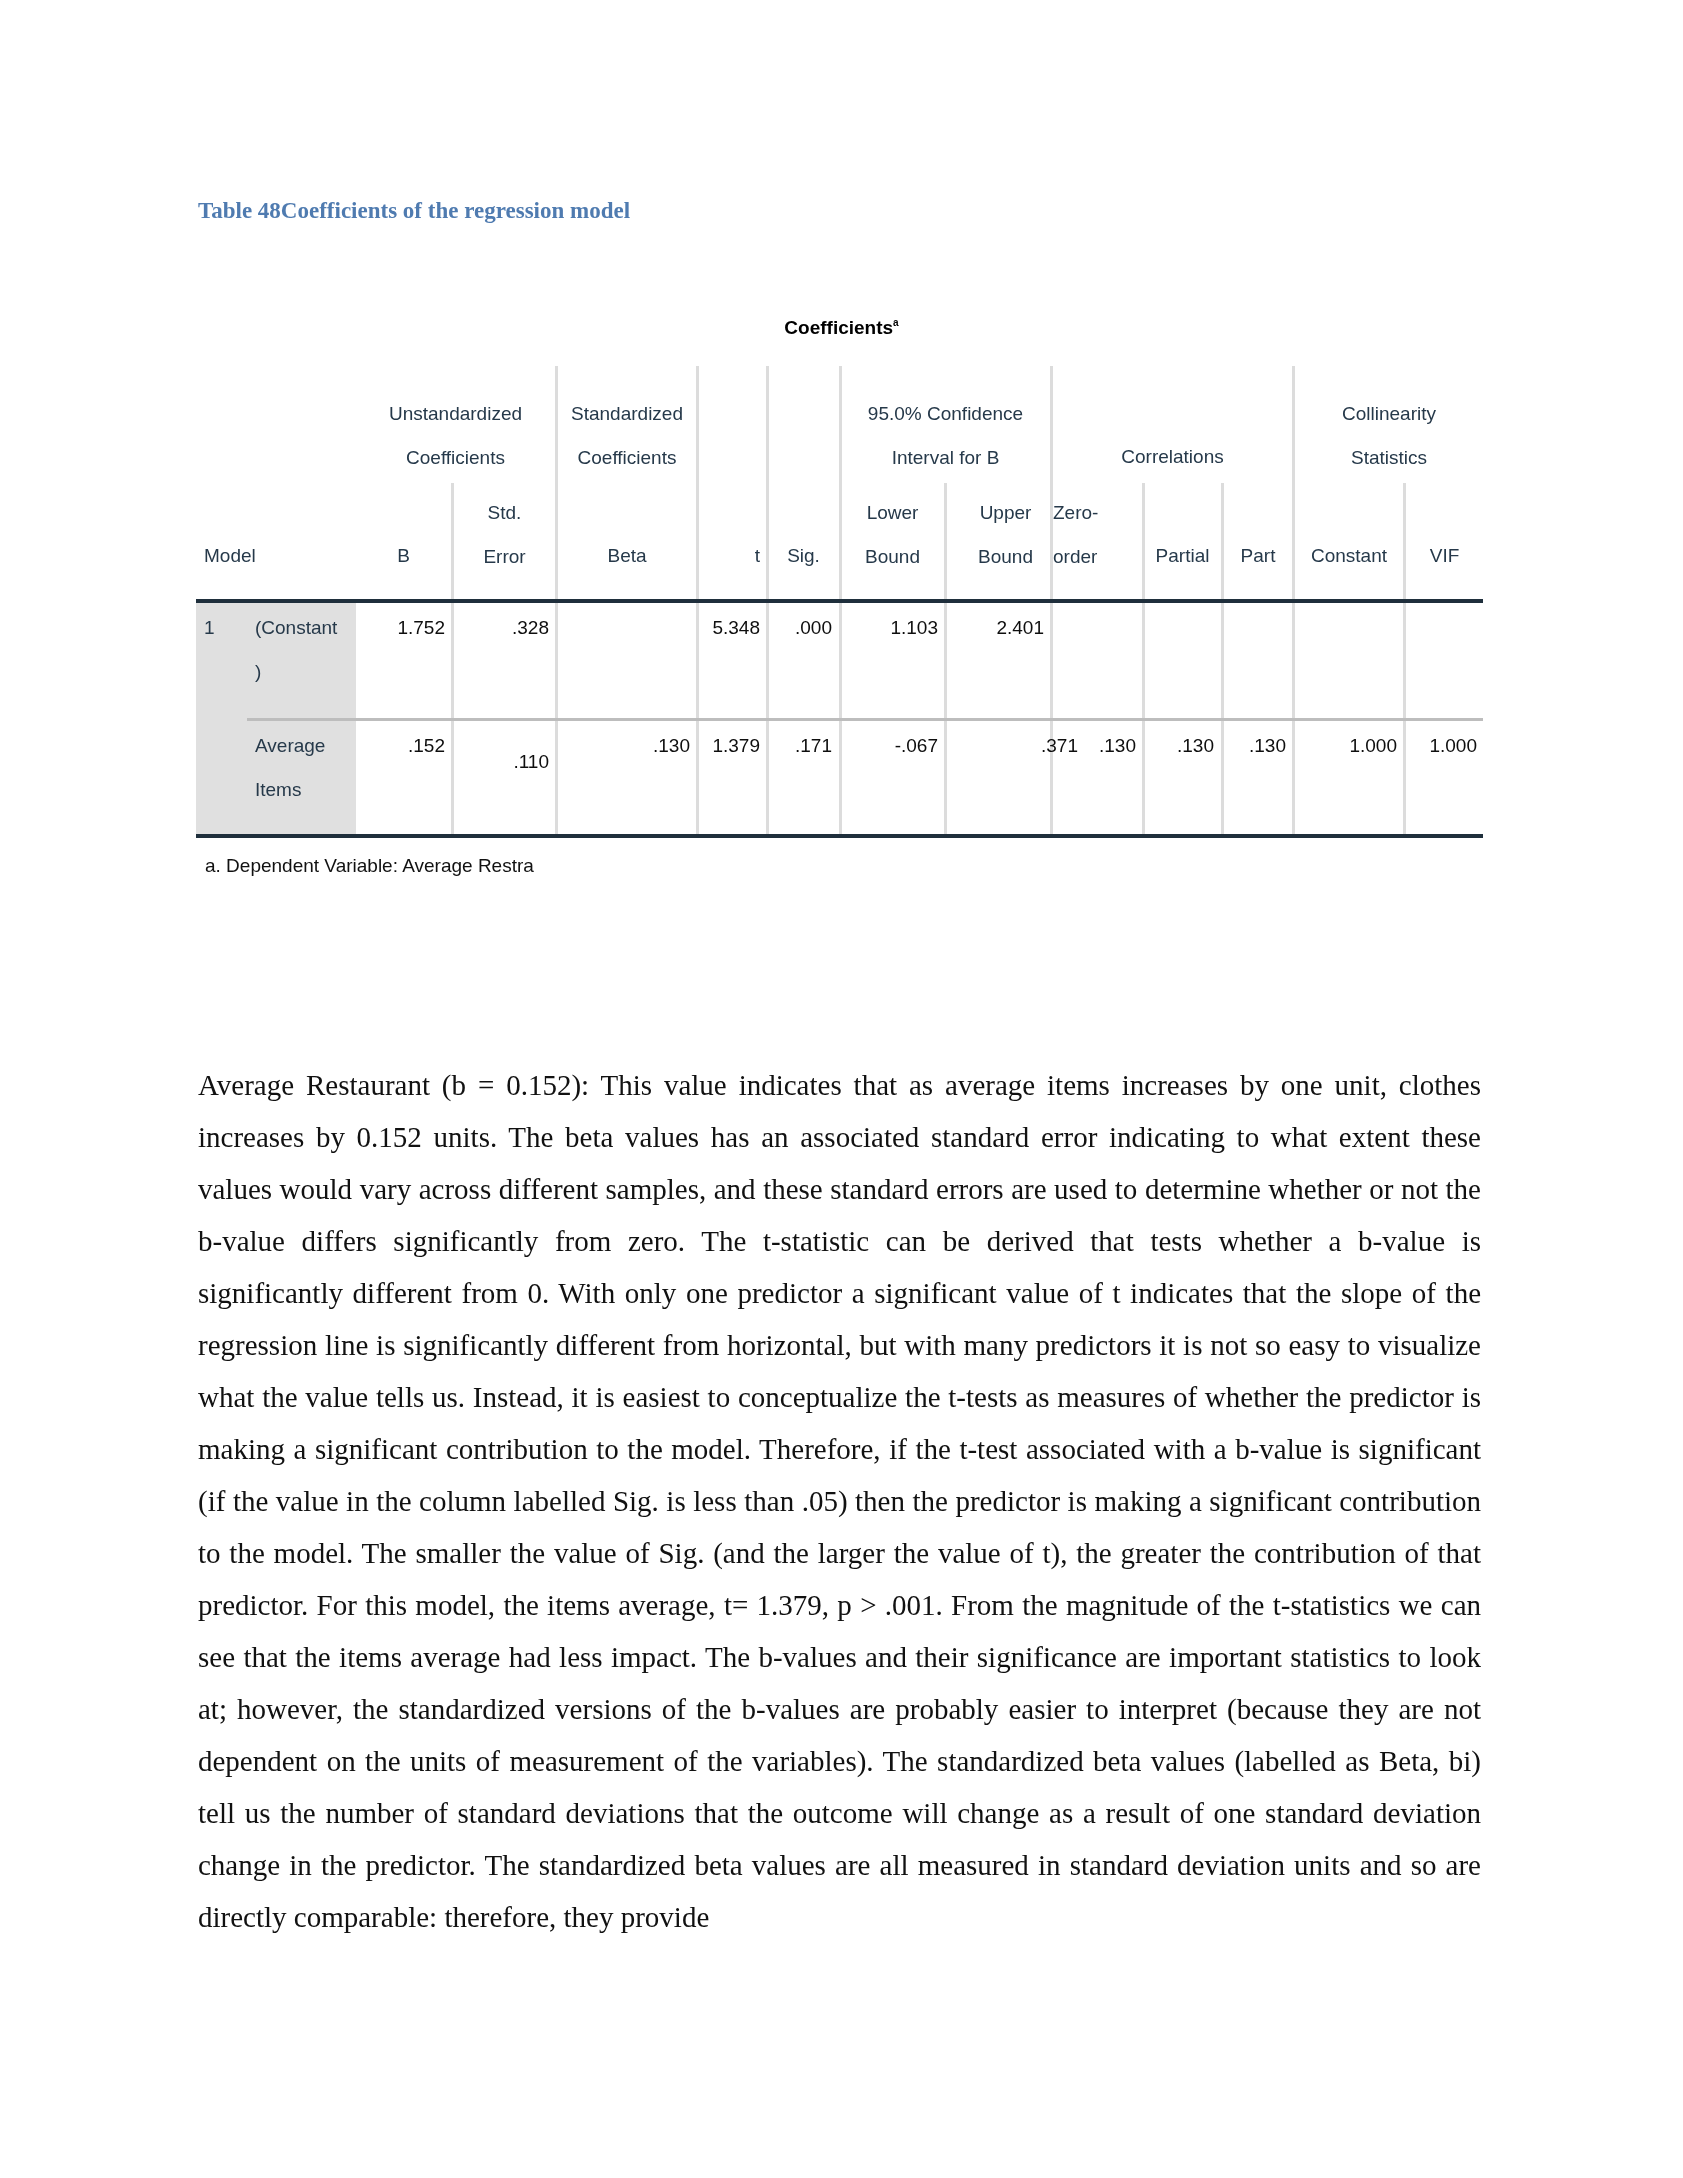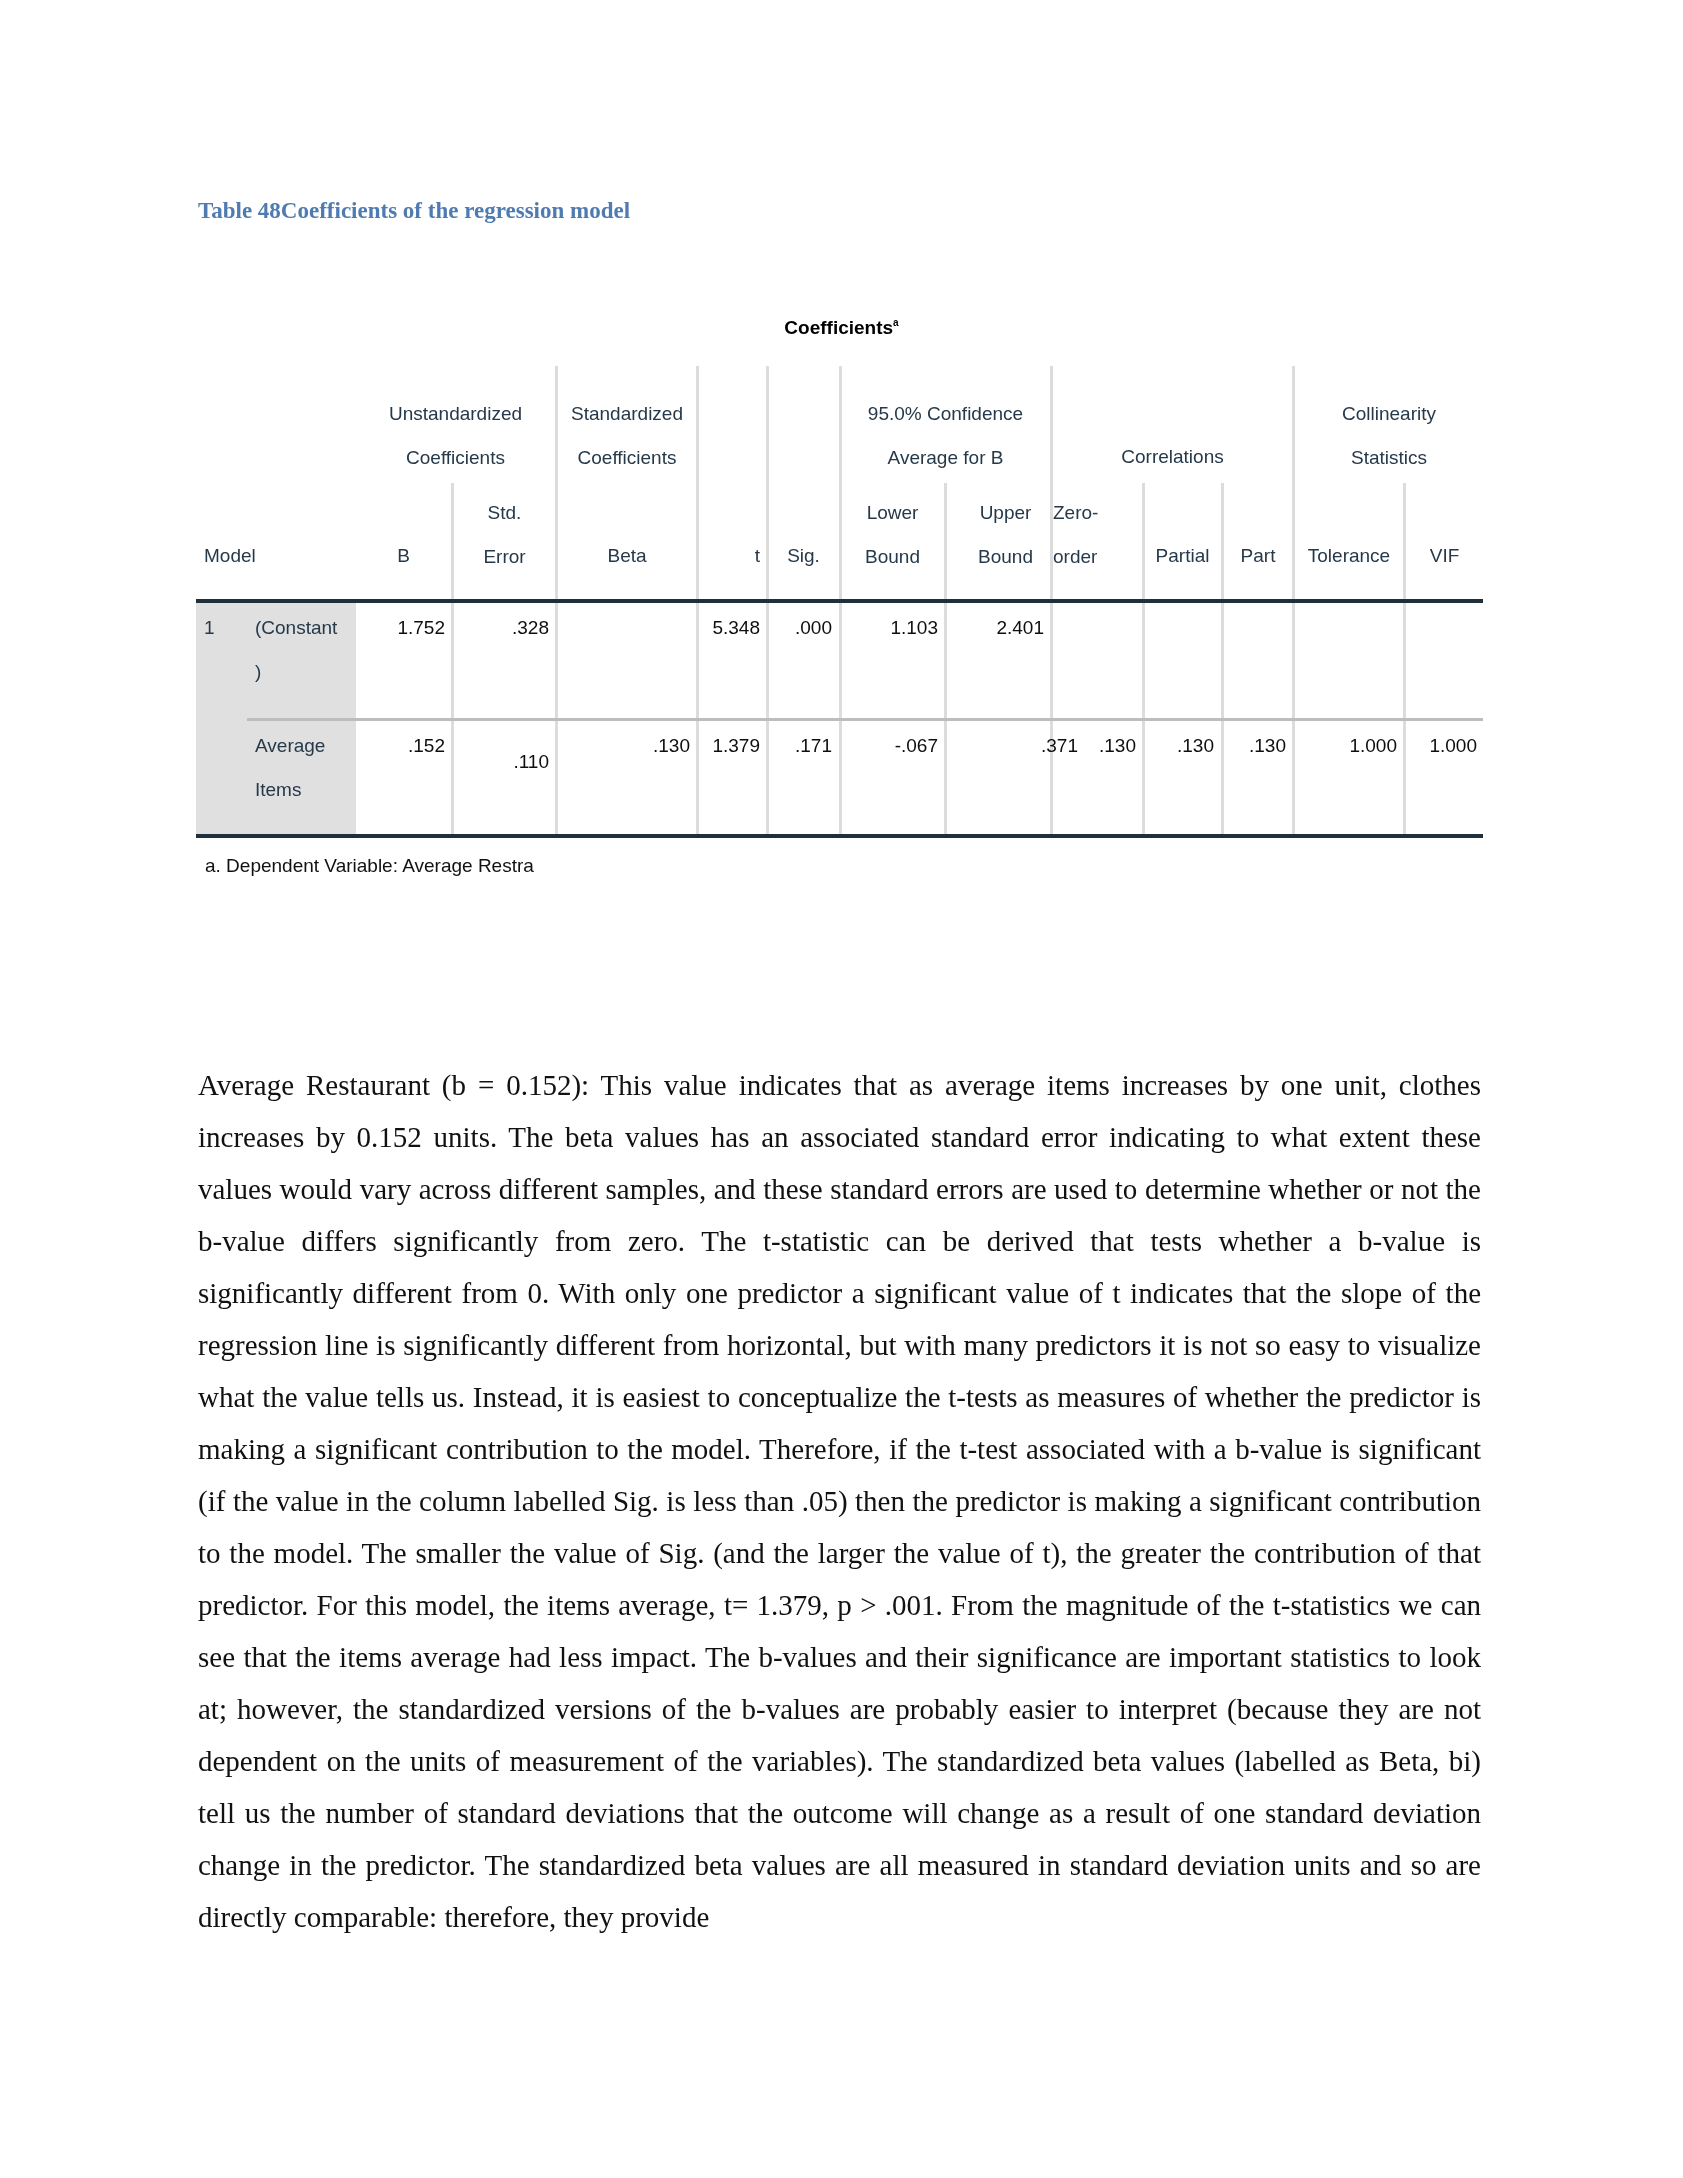--- a/index.html
+++ b/index.html
@@ -73,21 +73,21 @@
   <div class="cell hdr" style="left:160px;top:0;width:199px;top:26px;">
     <div>Unstandardized</div>
     <div>Coefficients</div>
   </div>
   <div class="cell hdr" style="left:362px;top:26px;width:138px;">
     <div>Standardized</div>
     <div>Coefficients</div>
   </div>
   <div class="cell hdr" style="left:645px;top:26px;width:209px;">
     <div>95.0% Confidence</div>
-    <div>Average for B</div>
+    <div>Interval for B</div>
   </div>
   <div class="cell hdr" style="left:857px;top:69px;width:239px;">
     <div>Correlations</div>
   </div>
   <div class="cell hdr" style="left:1099px;top:26px;width:188px;">
     <div>Collinearity</div>
     <div>Statistics</div>
   </div>
 
   <div class="cell hdr" style="left:8px;top:168px;text-align:left;">Model</div>
@@ -106,21 +106,21 @@
   <div class="cell hdr" style="left:751px;top:125px;width:117px;">
     <div>Upper</div>
     <div>Bound</div>
   </div>
   <div class="cell hdr" style="left:857px;top:125px;width:89px;text-align:left;padding-left:0;">
     <div>Zero-</div>
     <div>order</div>
   </div>
   <div class="cell hdr" style="left:949px;top:168px;width:75px;">Partial</div>
   <div class="cell hdr" style="left:1028px;top:168px;width:68px;">Part</div>
-  <div class="cell hdr" style="left:1099px;top:168px;width:108px;">Tolerance</div>
+  <div class="cell hdr" style="left:1099px;top:168px;width:108px;">Constant</div>
   <div class="cell hdr" style="left:1210px;top:168px;width:77px;">VIF</div>
 
   <div class="cell lbl" style="left:8px;top:240px;">1</div>
 
   <div class="cell lbl" style="left:59px;top:240px;width:99px;">
     <div>(Constant</div>
     <div>)</div>
   </div>
   <div class="cell num" style="left:160px;top:240px;width:89px;">1.752</div>
   <div class="cell num" style="left:258px;top:240px;width:95px;">.328</div>

